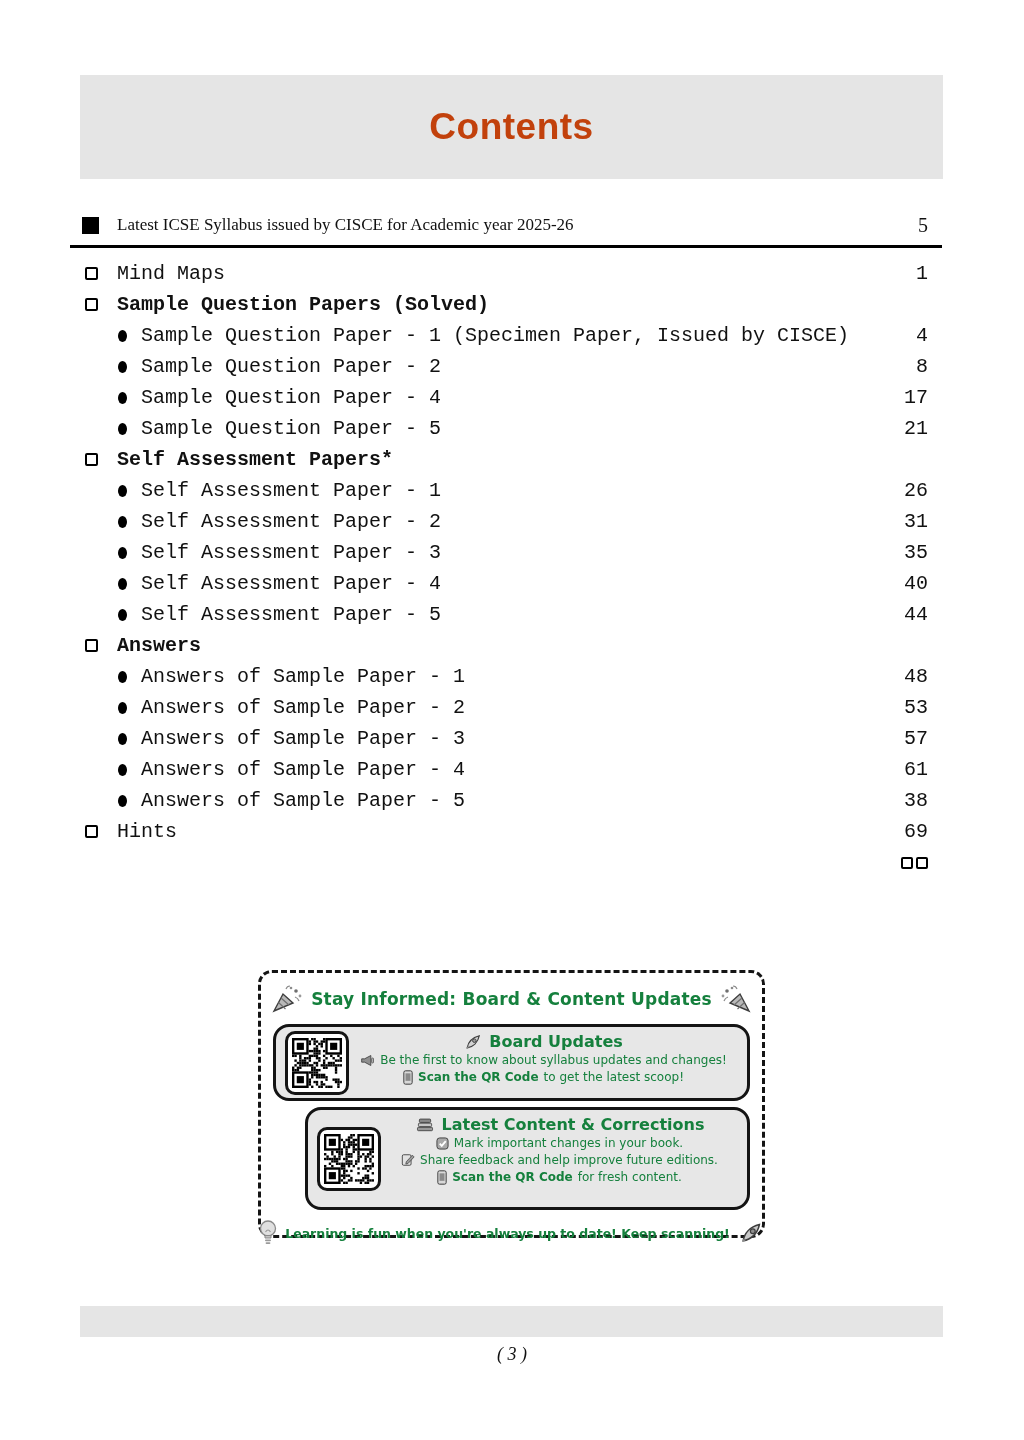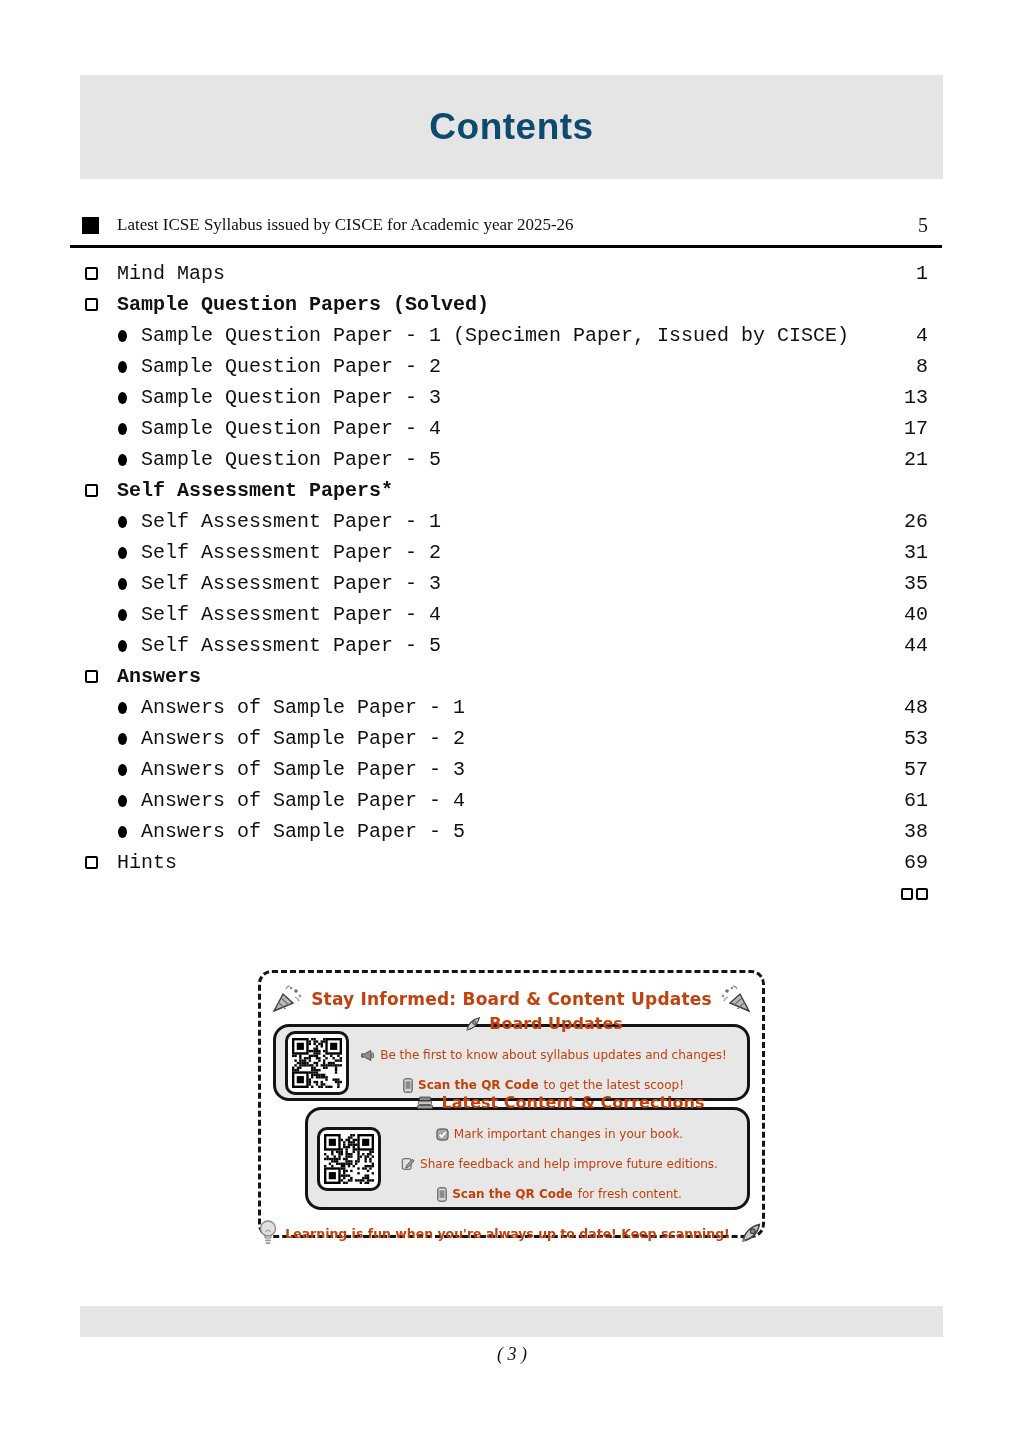--- a/index.html
+++ b/index.html
@@ -7,21 +7,21 @@
     width:1024px;height:1440px;position:relative;background:#ffffff;
     font-family:"Liberation Serif", serif;color:#111;overflow:hidden;
   }
   
   .header-bar{
     position:absolute;left:80px;top:75px;width:863px;height:104px;
     background:#e5e5e5;display:flex;align-items:center;justify-content:center;
   }
   .header-title{
     font-family:"Liberation Sans", sans-serif;font-weight:bold;font-size:37px;
-    letter-spacing:.5px;color:#0c4a6e;
+    letter-spacing:.5px;color:#c2410c;
   }
   
   .toc{position:absolute;left:70px;top:208px;width:872px;}
   .toc-top{display:flex;align-items:center;height:34px;}
   .sq-filled{width:17px;height:17px;background:#000;margin-left:12px;flex:0 0 auto;}
   .toc-top .label{margin-left:18px;font-size:17px;white-space:nowrap;}
   .pg{margin-left:auto;font-size:20px;padding-right:14px;}
   .divider{height:3px;background:#000;margin-top:3px;}
   .toc-rows{margin-top:10px;}
   .trow{display:flex;align-items:center;height:31px;font-family:Liberation Mono, monospace;}
@@ -33,30 +33,30 @@
   .trow.l2 .label{margin-left:14px;font-size:20px;white-space:nowrap;}
   .trow.bold .label{font-weight:bold;}
   .end-row{display:flex;align-items:center;justify-content:flex-end;height:31px;
     padding-right:14px;gap:3px;}
   .end-row .sq{box-sizing:border-box;width:12px;height:12px;border:2px solid #000;
     border-radius:2px;background:#fff;}
   
   .updates{
     position:absolute;left:258px;top:970px;width:507px;height:268px;box-sizing:border-box;
     border:3px dashed #141414;border-radius:14px;background:#fff;
-    font-family:"DejaVu Sans", sans-serif;color:#c2410c;
+    font-family:"DejaVu Sans", sans-serif;color:#15803d;
   }
   .u-title-row{display:flex;align-items:center;justify-content:space-between;
     padding:7px 10px 2px 10px;height:38px;}
   .u-title{font-size:17px;font-weight:bold;letter-spacing:.2px;white-space:nowrap;}
   .u-sections{display:block;}
   .u-section{
     position:relative;box-sizing:border-box;margin:4px 12px 6px 12px;
     border:3px solid #141414;border-radius:16px;background:#e7e7e7;
-    padding:5px 20px 5px 84px;display:flex;flex-direction:column;justify-content:flex-end;gap:14px;
+    padding:5px 20px 5px 84px;display:flex;flex-direction:column;justify-content:flex-start;gap:1px;
   }
   .u-section.s1{height:77px;}
   .u-section.s2{height:103px;margin-left:44px;}
   .qr-box{
     position:absolute;left:9px;top:50%;transform:translateY(-50%);
     width:64px;height:64px;box-sizing:border-box;border:3px solid #141414;
     border-radius:10px;background:#fff;padding:4px;
   }
   .qr-box svg{width:100%;height:100%;display:block;}
   .u-sec-title{display:flex;align-items:center;justify-content:center;gap:7px;
@@ -101,25 +101,20 @@
       </div>
       <div class="trow l2">
         <span class="dot"></span>
         <span class="label">Sample Question Paper - 1 (Specimen Paper, Issued by CISCE)</span>
         <span class="pg">4</span>
       </div>
       <div class="trow l2">
         <span class="dot"></span>
         <span class="label">Sample Question Paper - 2</span>
         <span class="pg">8</span>
-      </div>
-      <div class="trow l2">
-        <span class="dot"></span>
-        <span class="label">Sample Question Paper - 3</span>
-        <span class="pg">13</span>
       </div>
       <div class="trow l2">
         <span class="dot"></span>
         <span class="label">Sample Question Paper - 4</span>
         <span class="pg">17</span>
       </div>
       <div class="trow l2">
         <span class="dot"></span>
         <span class="label">Sample Question Paper - 5</span>
         <span class="pg">21</span>

